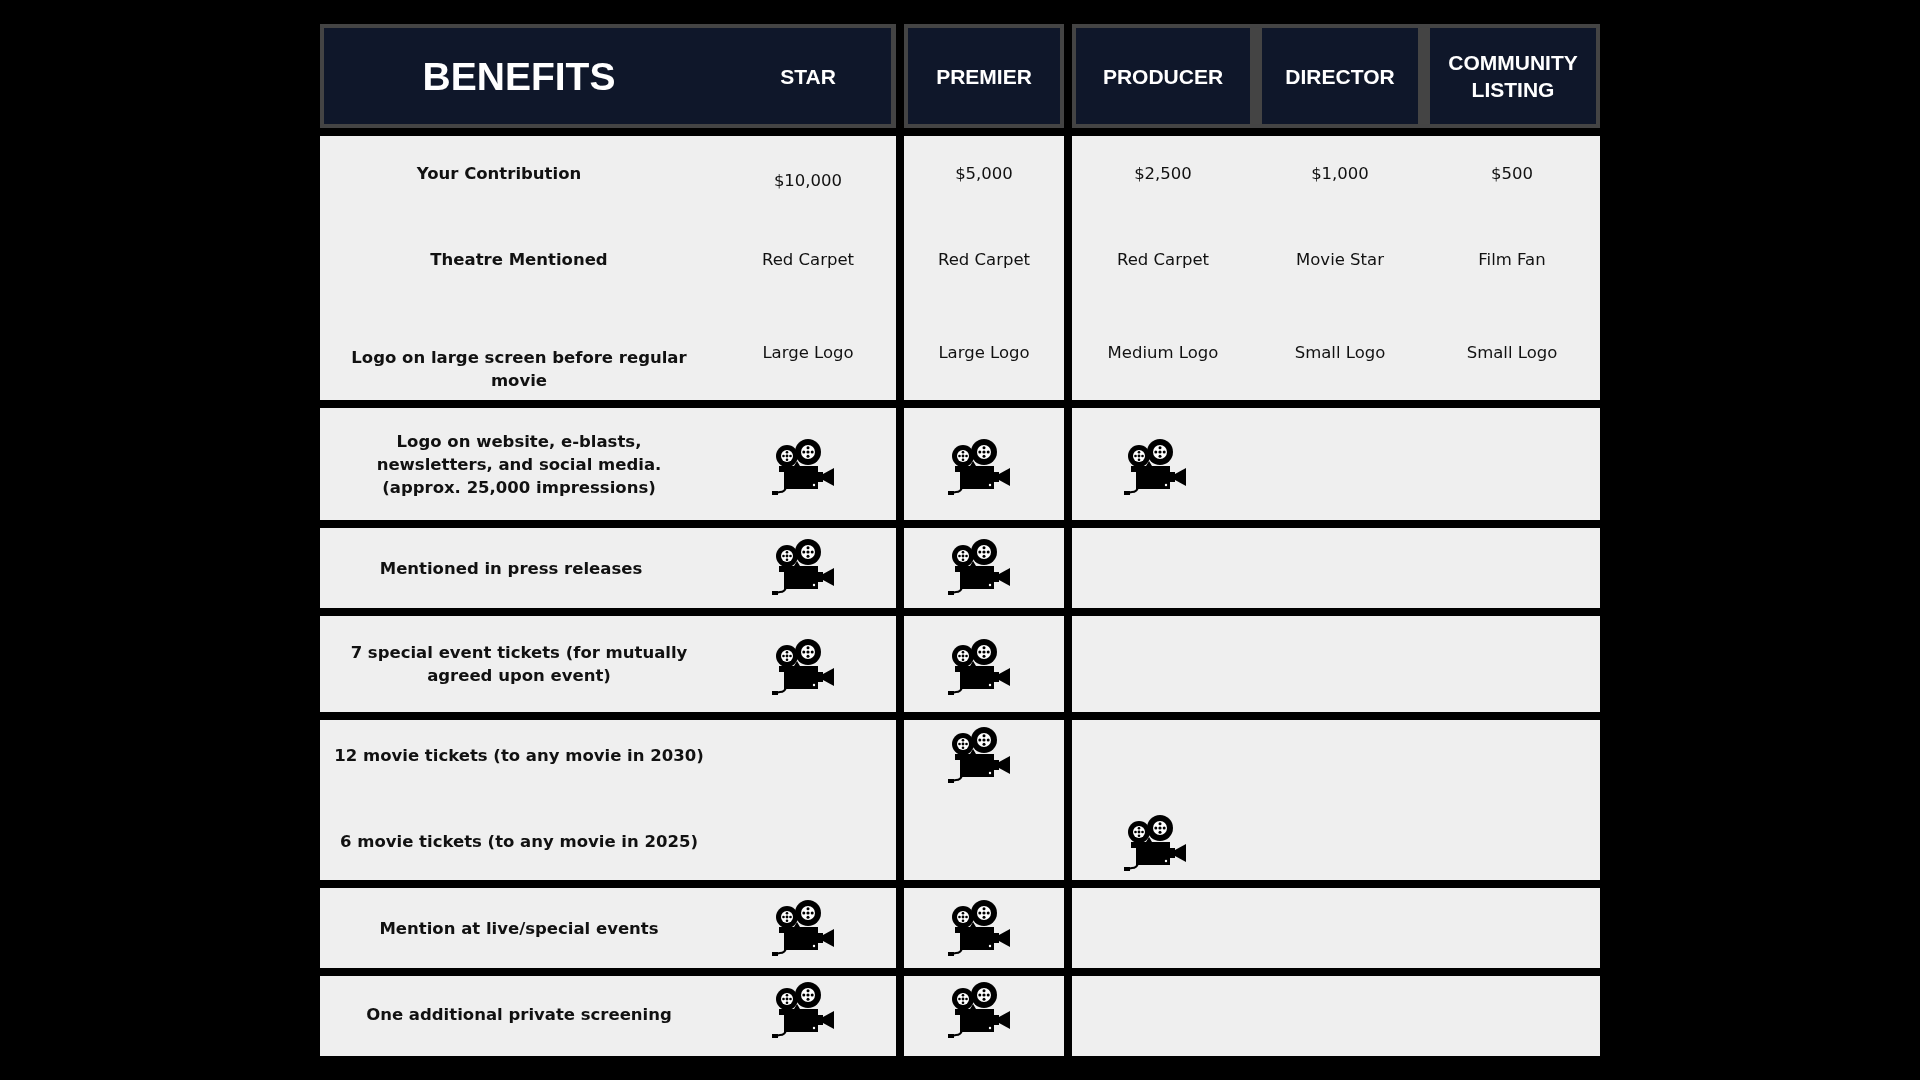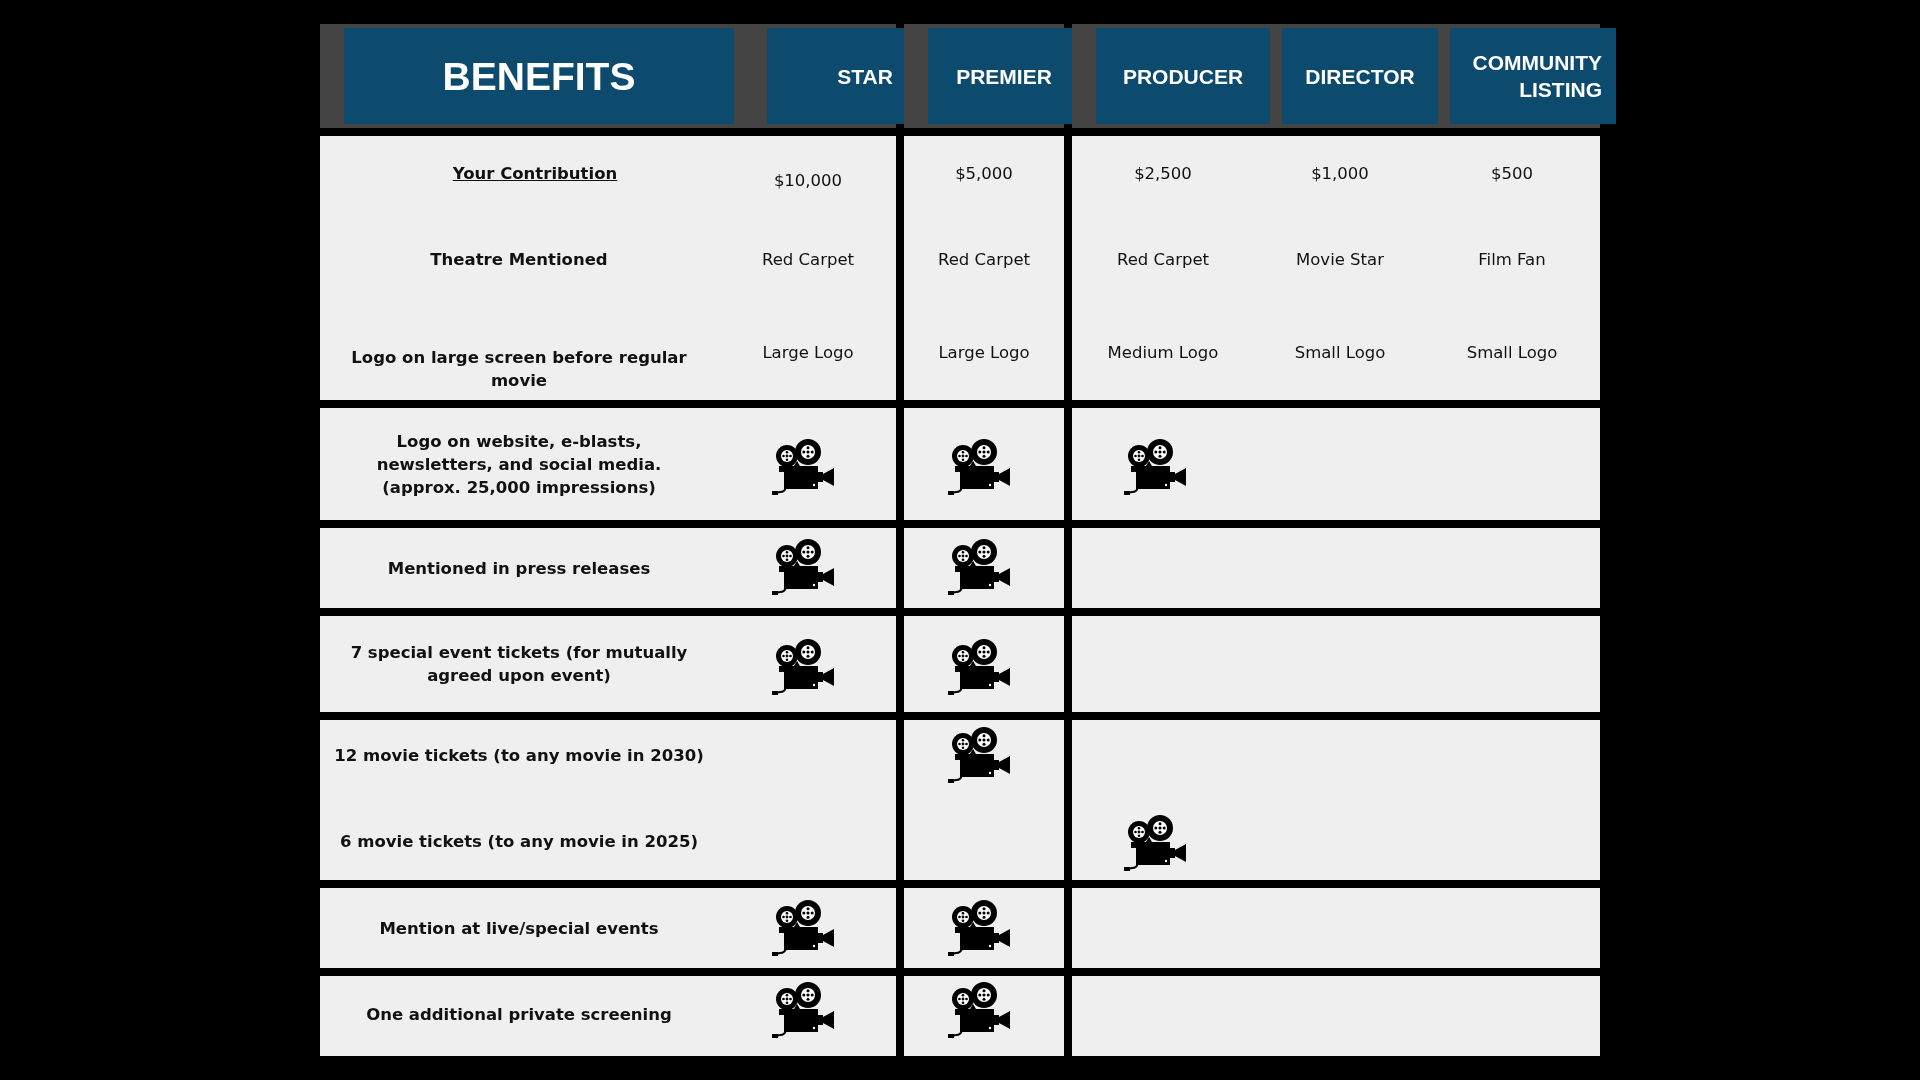--- a/index.html
+++ b/index.html
@@ -7,23 +7,23 @@
     width: 1920px; height: 1080px; background: #000;
     position: relative; overflow: hidden;
     font-family: "Liberation Sans", sans-serif;
   }
   .hdr-group {
     position: absolute; top: 24px; height: 104px;
     background: #444444; box-sizing: border-box;
   }
   .hdr-cell {
     position: absolute; top: 4px; bottom: 4px;
-    background: #0c4a6e; color: #fff;
+    background: #0f172a; color: #fff;
     display: flex; align-items: center; justify-content: center;
-    text-align: right; font-weight: bold; font-size: 21px; line-height: 27px; margin-left: 20px;
+    text-align: center; font-weight: bold; font-size: 21px; line-height: 27px;
   }
   .hdr-cell.big { font-size: 39px; }
   .panel {
     position: absolute; background: #efefef;
   }
   .cell {
     position: absolute; display: flex; align-items: center; justify-content: center;
     text-align: center; color: #111;
   }
   .label { font-weight: bold; font-size: 17.5px; line-height: 23px; font-family: "DejaVu Sans", sans-serif; font-size: 16.5px; }
@@ -63,21 +63,21 @@
       <polygon points="51,35 62,29 62,47 51,41" fill="#000"></polygon>
 
       <path d="M14 48 Q13 53 8 53 L3 54" stroke="#000" stroke-width="2" fill="none"></path>
       <rect x="0" y="52" width="6" height="4" fill="#000"></rect>
     </symbol>
   </defs>
 </svg>
 
 <div class="hdr-group" style="left:320px; width:576px;">
   <div class="hdr-cell big" style="left:4px; width:390px;">BENEFITS</div>
-  <div class="hdr-cell" style="left:427px; width:166px;padding-left:15px;">STAR</div>
+  <div class="hdr-cell" style="left:390px; width:166px;padding-left:15px;">STAR</div>
 </div>
 <div class="hdr-group" style="left:904px; width:160px;">
   <div class="hdr-cell" style="left:4px; width:152px;">PREMIER</div>
 </div>
 <div class="hdr-group" style="left:1072px; width:528px;">
   <div class="hdr-cell" style="left:4px; width:174px;">PRODUCER</div>
   <div class="hdr-cell" style="left:358px; width:166px; padding:0 14px; box-sizing:border-box;">COMMUNITY LISTING</div>
   <div class="hdr-cell" style="left:190px; width:156px;">DIRECTOR</div>
 </div>
 
@@ -104,21 +104,21 @@
 <div class="panel" style="left:1072px; top:720px; width:528px; height:160px;"></div>
 
 <div class="panel" style="left:320px; top:888px; width:576px; height:80px;"></div>
 <div class="panel" style="left:904px; top:888px; width:160px; height:80px;"></div>
 <div class="panel" style="left:1072px; top:888px; width:528px; height:80px;"></div>
 
 <div class="panel" style="left:320px; top:976px; width:576px; height:80px;"></div>
 <div class="panel" style="left:904px; top:976px; width:160px; height:80px;"></div>
 <div class="panel" style="left:1072px; top:976px; width:528px; height:80px;"></div>
 
-<div class="cell label" style="left:356px; width:358px; top:153px; height:40px;text-decoration:underline;">Your Contribution</div>
+<div class="cell label" style="left:320px; width:358px; top:153px; height:40px;">Your Contribution</div>
 <div class="cell val" style="left:720px; width:176px; top:160px; height:40px;">$10,000</div>
 <div class="cell val" style="left:904px; width:160px; top:153px; height:40px;text-align:center;">$5,000</div>
 <div class="cell val" style="left:1072px; width:182px; top:153px; height:40px;">$2,500</div>
 <div class="cell val" style="left:1252px; width:176px; top:153px; height:40px;">$1,000</div>
 <div class="cell val" style="left:1424px; width:176px; top:153px; height:40px;">$500</div>
 
 <div class="cell label" style="left:340px; width:358px; top:239px; height:40px;">Theatre Mentioned</div>
 <div class="cell val" style="left:720px; width:176px; top:239px; height:40px;">Red Carpet</div>
 <div class="cell val" style="left:904px; width:160px; top:239px; height:40px;">Red Carpet</div>
 <div class="cell val" style="left:1072px; width:182px; top:239px; height:40px;">Red Carpet</div>
@@ -136,21 +136,21 @@
 <svg class="cam" style="position:absolute; left:772px; top:439px;">
     <use href="#cam"></use>
   </svg>
 <svg class="cam" style="position:absolute; left:948px; top:439px;">
     <use href="#cam"></use>
   </svg>
 <svg class="cam" style="position:absolute; left:1124px; top:439px;">
     <use href="#cam"></use>
   </svg>
 
-<div class="cell label" style="left:340px; width:358px; top:548px; height:40px;">Mentioned in press releases</div>
+<div class="cell label" style="left:332px; width:358px; top:548px; height:40px;">Mentioned in press releases</div>
 <svg class="cam" style="position:absolute; left:772px; top:539px;">
     <use href="#cam"></use>
   </svg>
 <svg class="cam" style="position:absolute; left:948px; top:539px;">
     <use href="#cam"></use>
   </svg>
 
 <div class="cell label" style="left:350px; width:338px; top:638px; height:52px;">7 special event tickets (for mutually agreed upon event)</div>
 <svg class="cam" style="position:absolute; left:772px; top:639px;">
     <use href="#cam"></use>

